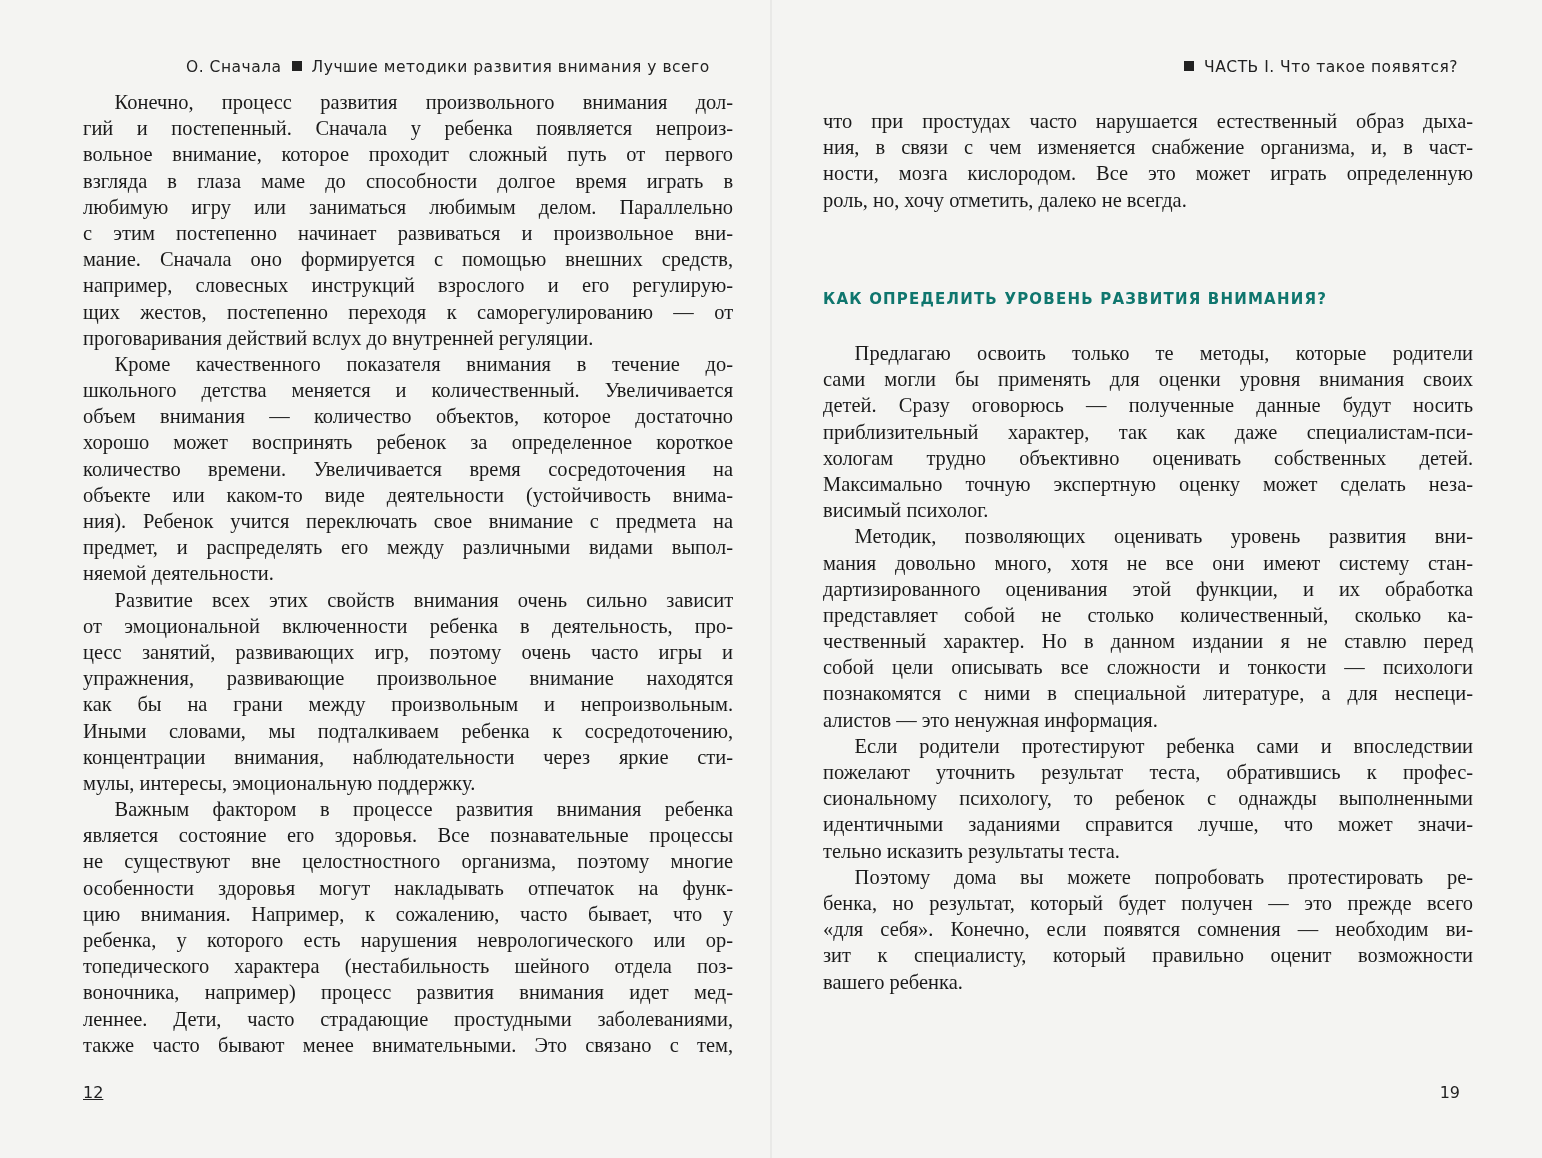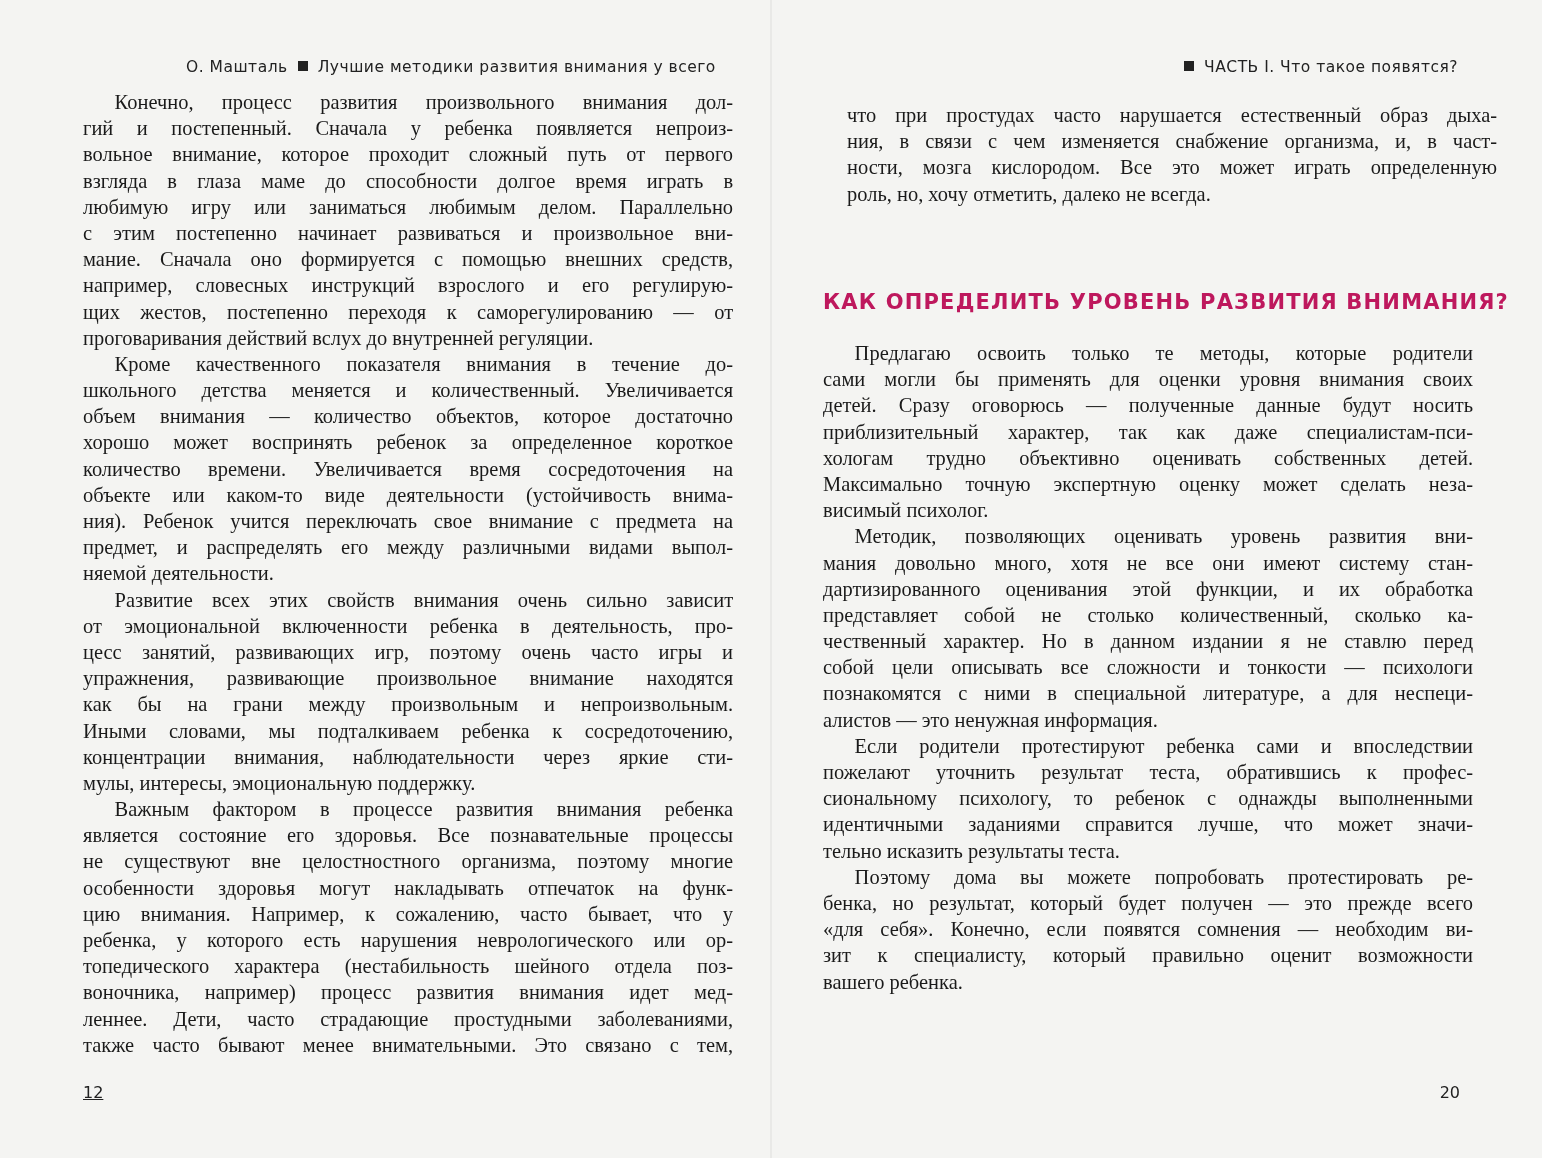--- a/index.html
+++ b/index.html
@@ -38,40 +38,40 @@
     white-space: nowrap;
     text-align: justify; text-align-last: justify;
     transform: scaleX(0.93); transform-origin: left center;
     width: 699px;
   }
   .line.indent { text-indent: 34px; }
   .line.last { text-align-last: left; }
   .heading {
     position: absolute; left: 52px; top: 290px;
     font-family: "DejaVu Sans", "Liberation Sans", sans-serif;
-    font-weight: bold; font-size: 21px; letter-spacing: 1.2px; color: #be185d;
+    font-weight: bold; font-size: 15px; letter-spacing: 1.2px; color: #0f766e;
     white-space: nowrap;
     text-align: right;
   }
   .folio {
     position: absolute; top: 1083px;
     font-family: "DejaVu Sans", "Liberation Sans", sans-serif;
     font-size: 16px; color: #222;
   }
   .page.left .folio { left: 83px; text-decoration: underline; }
   .page.right .folio { right: 82px; }
 </style>
 </head>
 <body>
 
 <div class="spread">
 
   <div class="page left">
     <div class="running-head">
-      <span>О. Машталь</span><span class="sep"></span><span>Лучшие методики развития внимания у всего</span>
+      <span>О. Сначала</span><span class="sep"></span><span>Лучшие методики развития внимания у всего</span>
     </div>
 
     <div class="text-block">
       <div>
         <div class="line indent">Конечно, процесс развития произвольного внимания дол-</div>
         <div class="line">гий и постепенный. Сначала у ребенка появляется непроиз-</div>
         <div class="line">вольное внимание, которое проходит сложный путь от первого</div>
         <div class="line">взгляда в глаза маме до способности долгое время играть в</div>
         <div class="line">любимую игру или заниматься любимым делом. Параллельно</div>
         <div class="line">с этим постепенно начинает развиваться и произвольное вни-</div>
@@ -118,21 +118,21 @@
     <div class="folio">12</div>
   </div>
 
   <div class="gutter"></div>
 
   <div class="page right">
     <div class="running-head">
       <span class="sep"></span><span>ЧАСТЬ I. Что такое появятся?</span>
     </div>
 
-    <div class="text-block" style="top:102px;margin-left:24px;">
+    <div class="text-block" style="top:108px;">
       <div class="line">что при простудах часто нарушается естественный образ дыха-</div>
       <div class="line">ния, в связи с чем изменяется снабжение организма, и, в част-</div>
       <div class="line">ности, мозга кислородом. Все это может играть определенную</div>
       <div class="line last">роль, но, хочу отметить, далеко не всегда.</div>
     </div>
 
     <div class="heading">КАК ОПРЕДЕЛИТЬ УРОВЕНЬ РАЗВИТИЯ ВНИМАНИЯ?</div>
 
     <div class="text-block" style="top:340px;">
       <div>
@@ -163,15 +163,15 @@
       </div>
       <div>
         <div class="line indent">Поэтому дома вы можете попробовать протестировать ре-</div>
         <div class="line">бенка, но результат, который будет получен — это прежде всего</div>
         <div class="line">«для себя». Конечно, если появятся сомнения — необходим ви-</div>
         <div class="line">зит к специалисту, который правильно  оценит возможности</div>
         <div class="line last">вашего ребенка.</div>
       </div>
     </div>
 
-    <div class="folio">20</div>
+    <div class="folio">19</div>
   </div>
 </div>
 
 </body></html>

